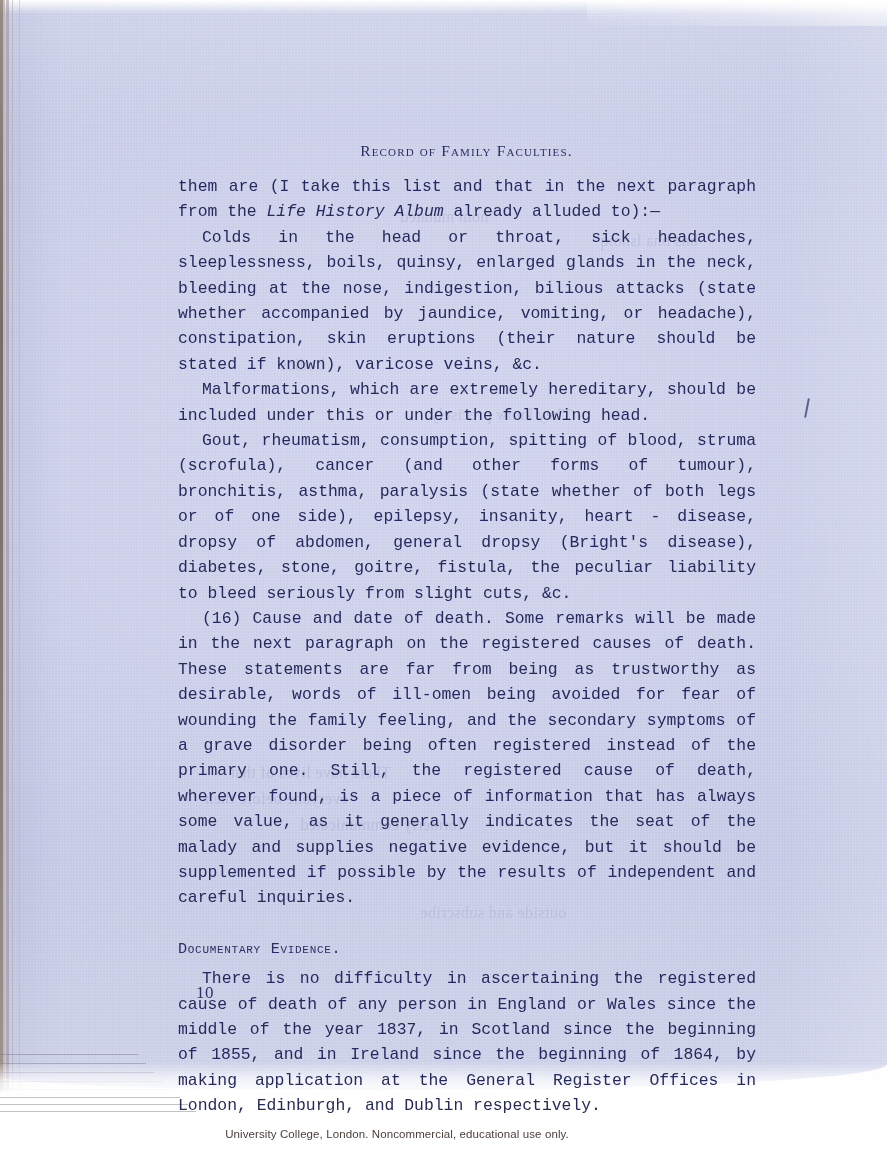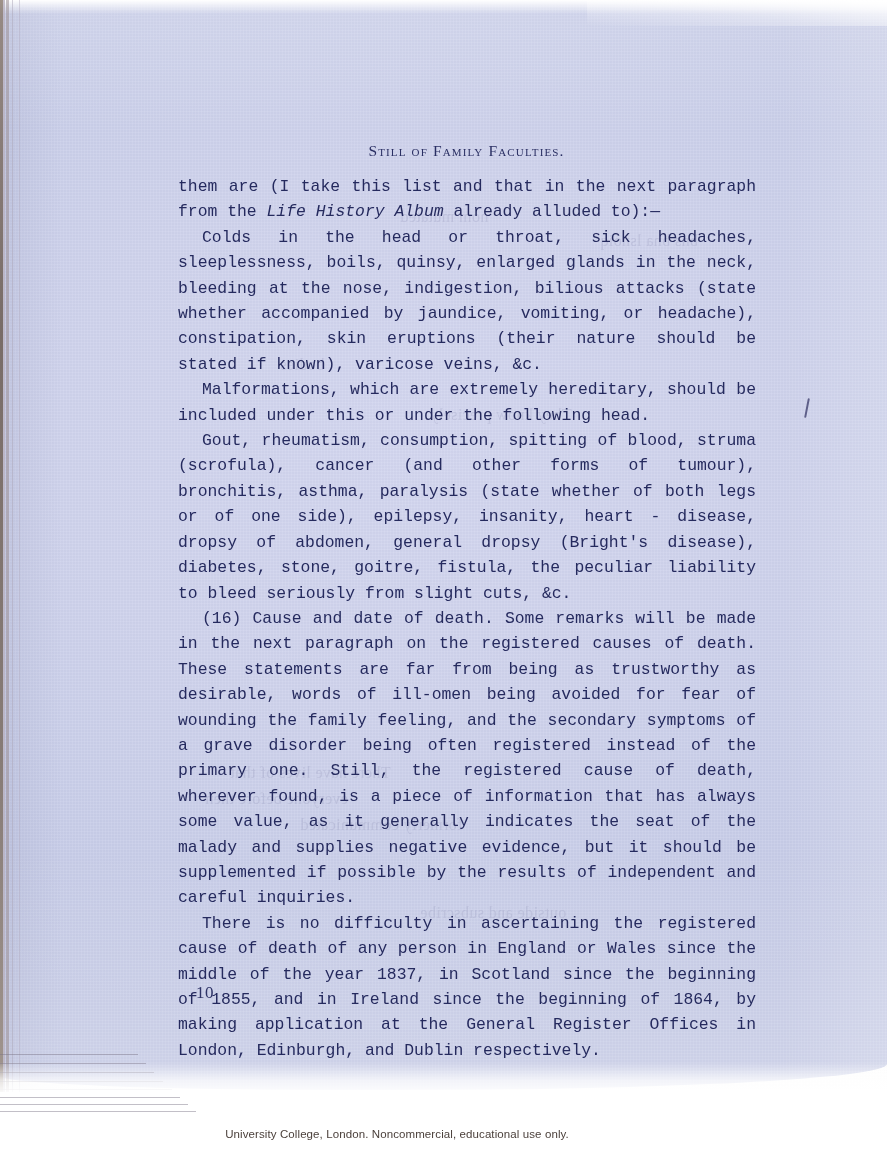--- a/index.html
+++ b/index.html
@@ -258,35 +258,36 @@
     <i style="bottom:16px; width:180px;"></i>
     <i style="bottom:24px; width:172px;"></i>
     <i style="bottom:32px; width:163px;"></i>
     <i style="bottom:41px; width:154px;"></i>
     <i style="bottom:50px; width:146px;"></i>
     <i style="bottom:59px; width:138px;"></i>
   </div>
 
   <div class="bottom-edge"></div>
 
-  <div class="running-head">Still of Family Faculties.</div>
+  <div class="running-head">Record of Family Faculties.</div>
 
   <div class="textblock">
 
     <p class="noind">them are (I take this list and that in the next paragraph from the <i>Life History Album</i> already alluded to):—</p>
 
     <p class="ind">Colds in the head or throat, sick headaches, sleeplessness, boils, quinsy, enlarged glands in the neck, bleeding at the nose, indigestion, bilious attacks (state whether accompanied by jaundice, vomiting, or headache), constipation, skin eruptions (their nature should be stated if known), varicose veins, &amp;c.</p>
 
     <p class="ind">Malformations, which are extremely hereditary, should be included under this or under the following head.</p>
 
 
     <p class="ind">Gout, rheumatism, consumption, spitting of blood, struma (scrofula), cancer (and other forms of tumour), bronchitis, asthma, paralysis (state whether of both legs or of one side), epilepsy, insanity, heart - disease, dropsy of abdomen, general dropsy (Bright's disease), diabetes, stone, goitre, fistula, the peculiar liability to bleed seriously from slight cuts, &amp;c.</p>
 
     <p class="ind">(16) Cause and date of death.  Some remarks will be made in the next paragraph on the registered causes of death.  These statements are far from being as trustworthy as desirable, words of ill-omen being avoided for fear of wounding the family feeling, and the secondary symptoms of a grave disorder being often registered instead of the primary one.  Still, the registered cause of death, wherever found, is a piece of information that has always some value, as it generally indicates the seat of the malady and supplies negative evidence, but it should be supplemented if possible by the results of independent and careful inquiries.</p>
 
+    <p class="sec-head">Documentary Evidence.</p>
 
     <p class="ind">There is no difficulty in ascertaining the registered cause of death of any person in England or Wales since the middle of the year 1837, in Scotland since the beginning of 1855, and in Ireland since the beginning of 1864, by making application at the General Register Offices in London, Edinburgh, and Dublin respectively.</p>
 
 
   </div>
 
   <div class="folio">10</div>
 
   <div class="margin-tick"></div>
 

